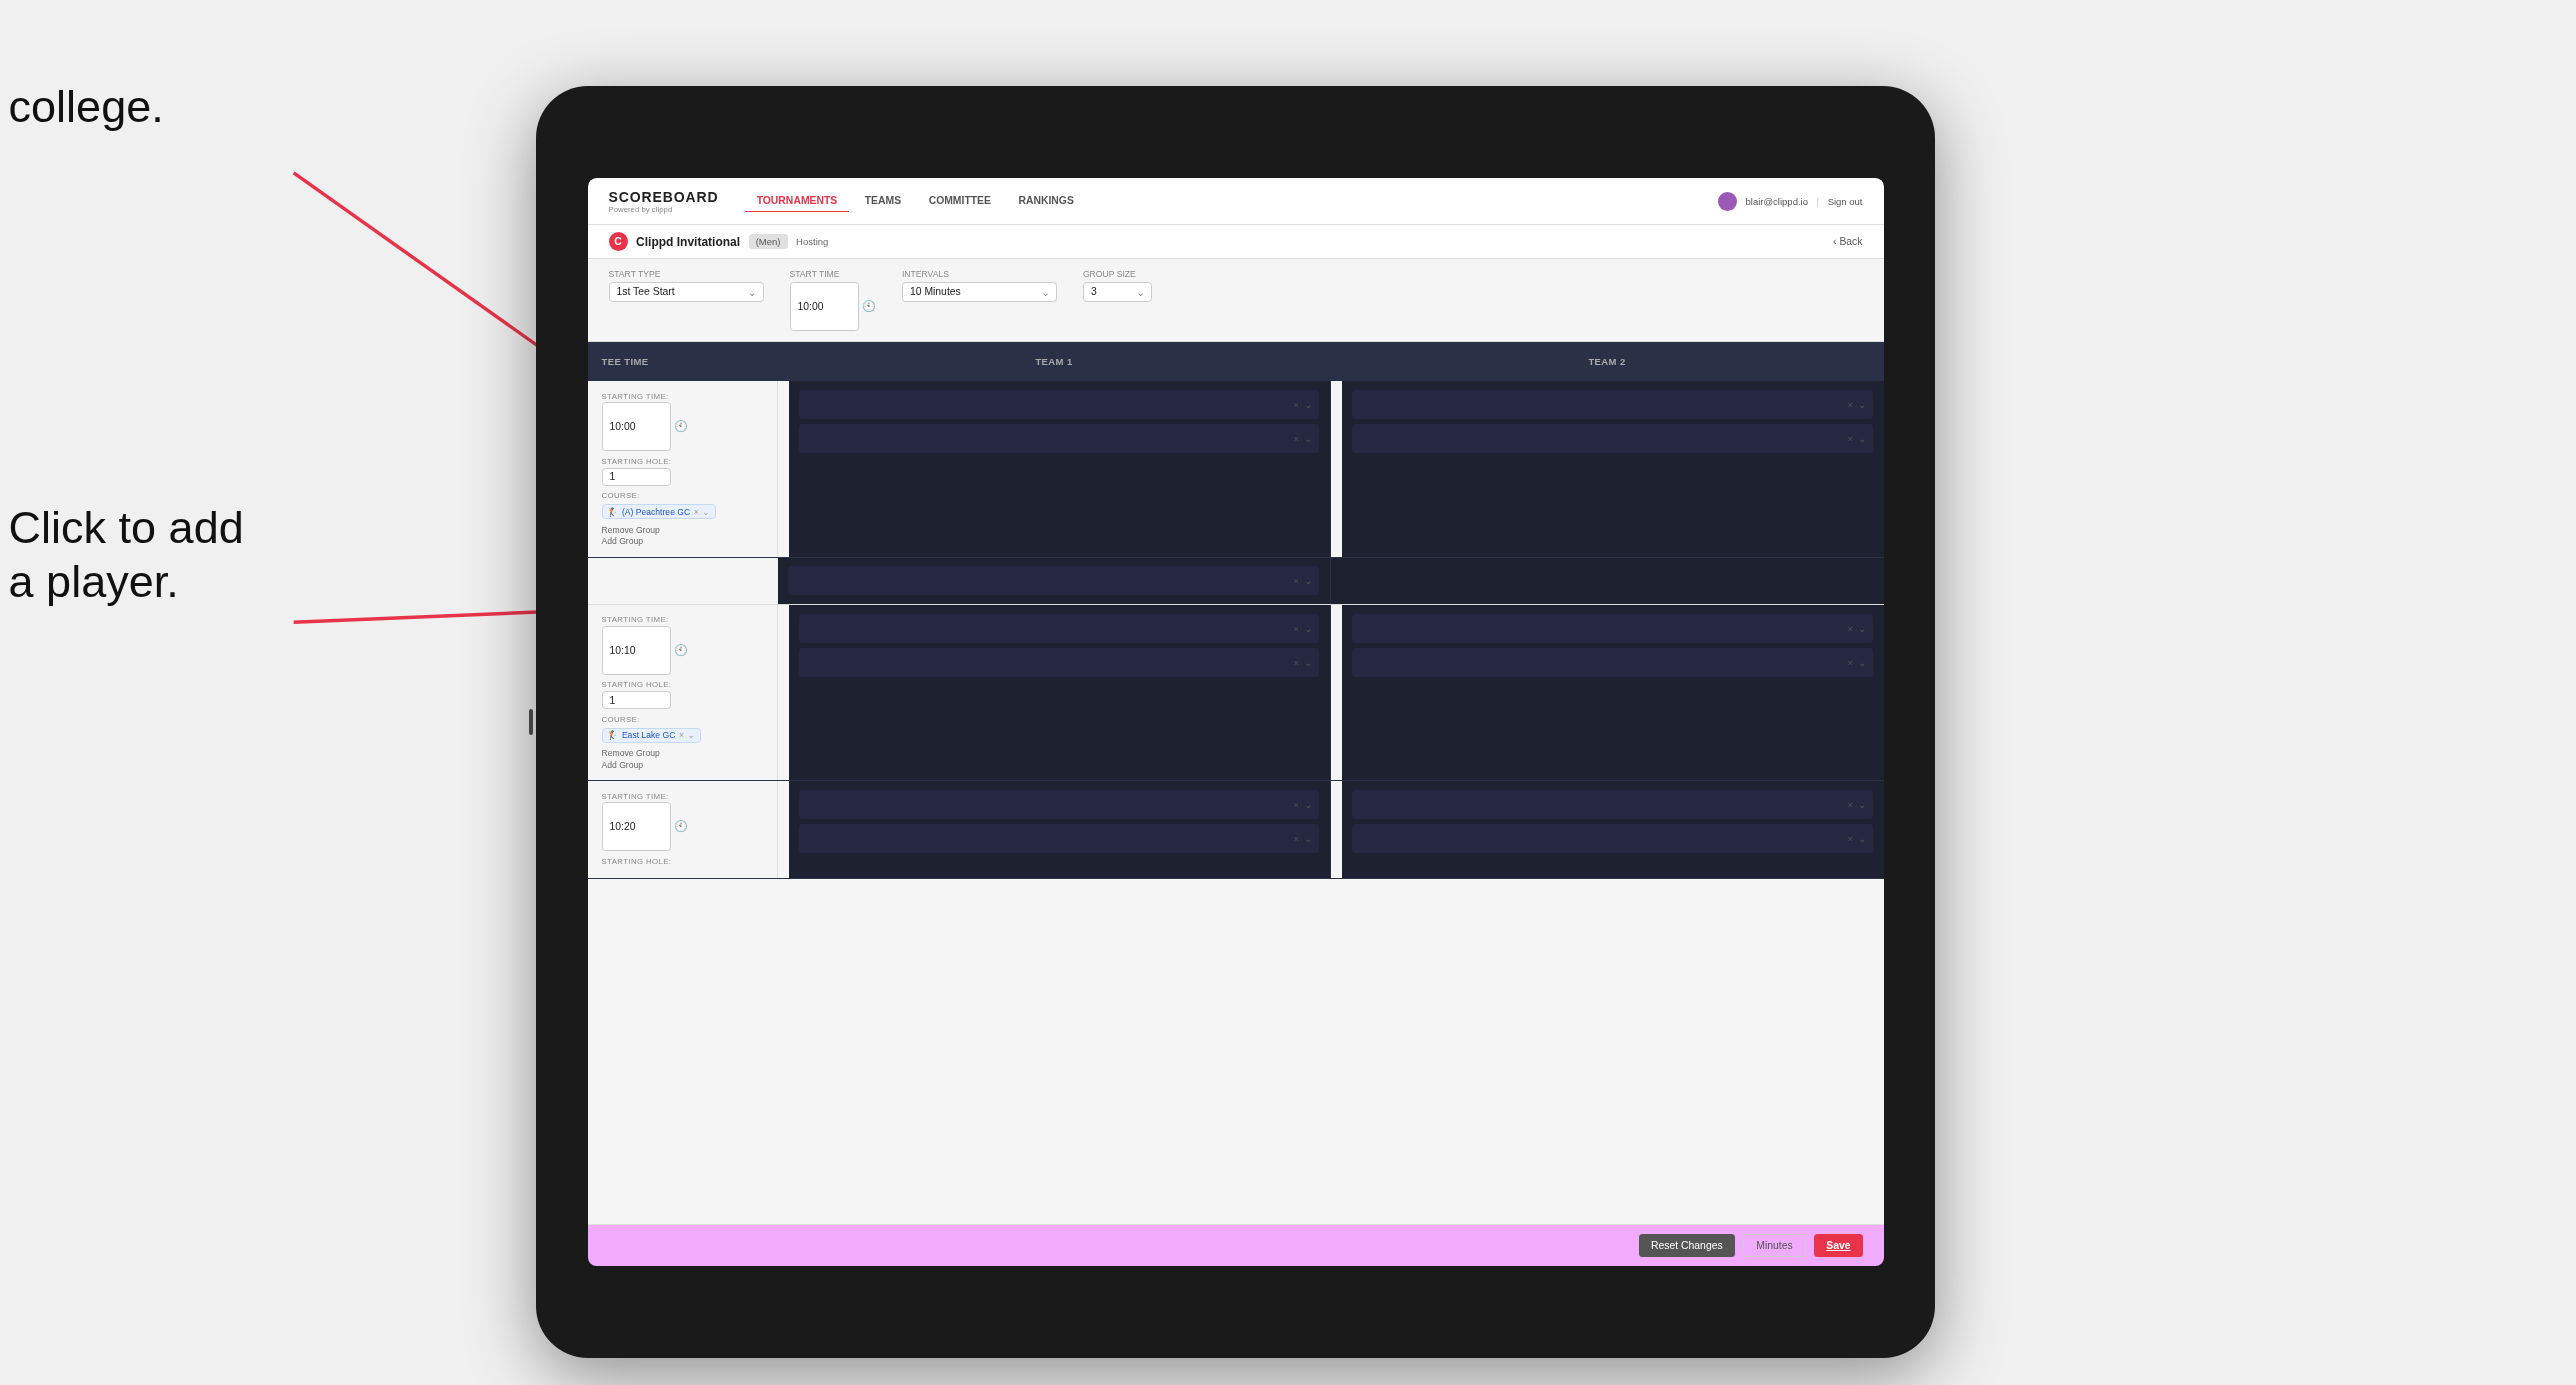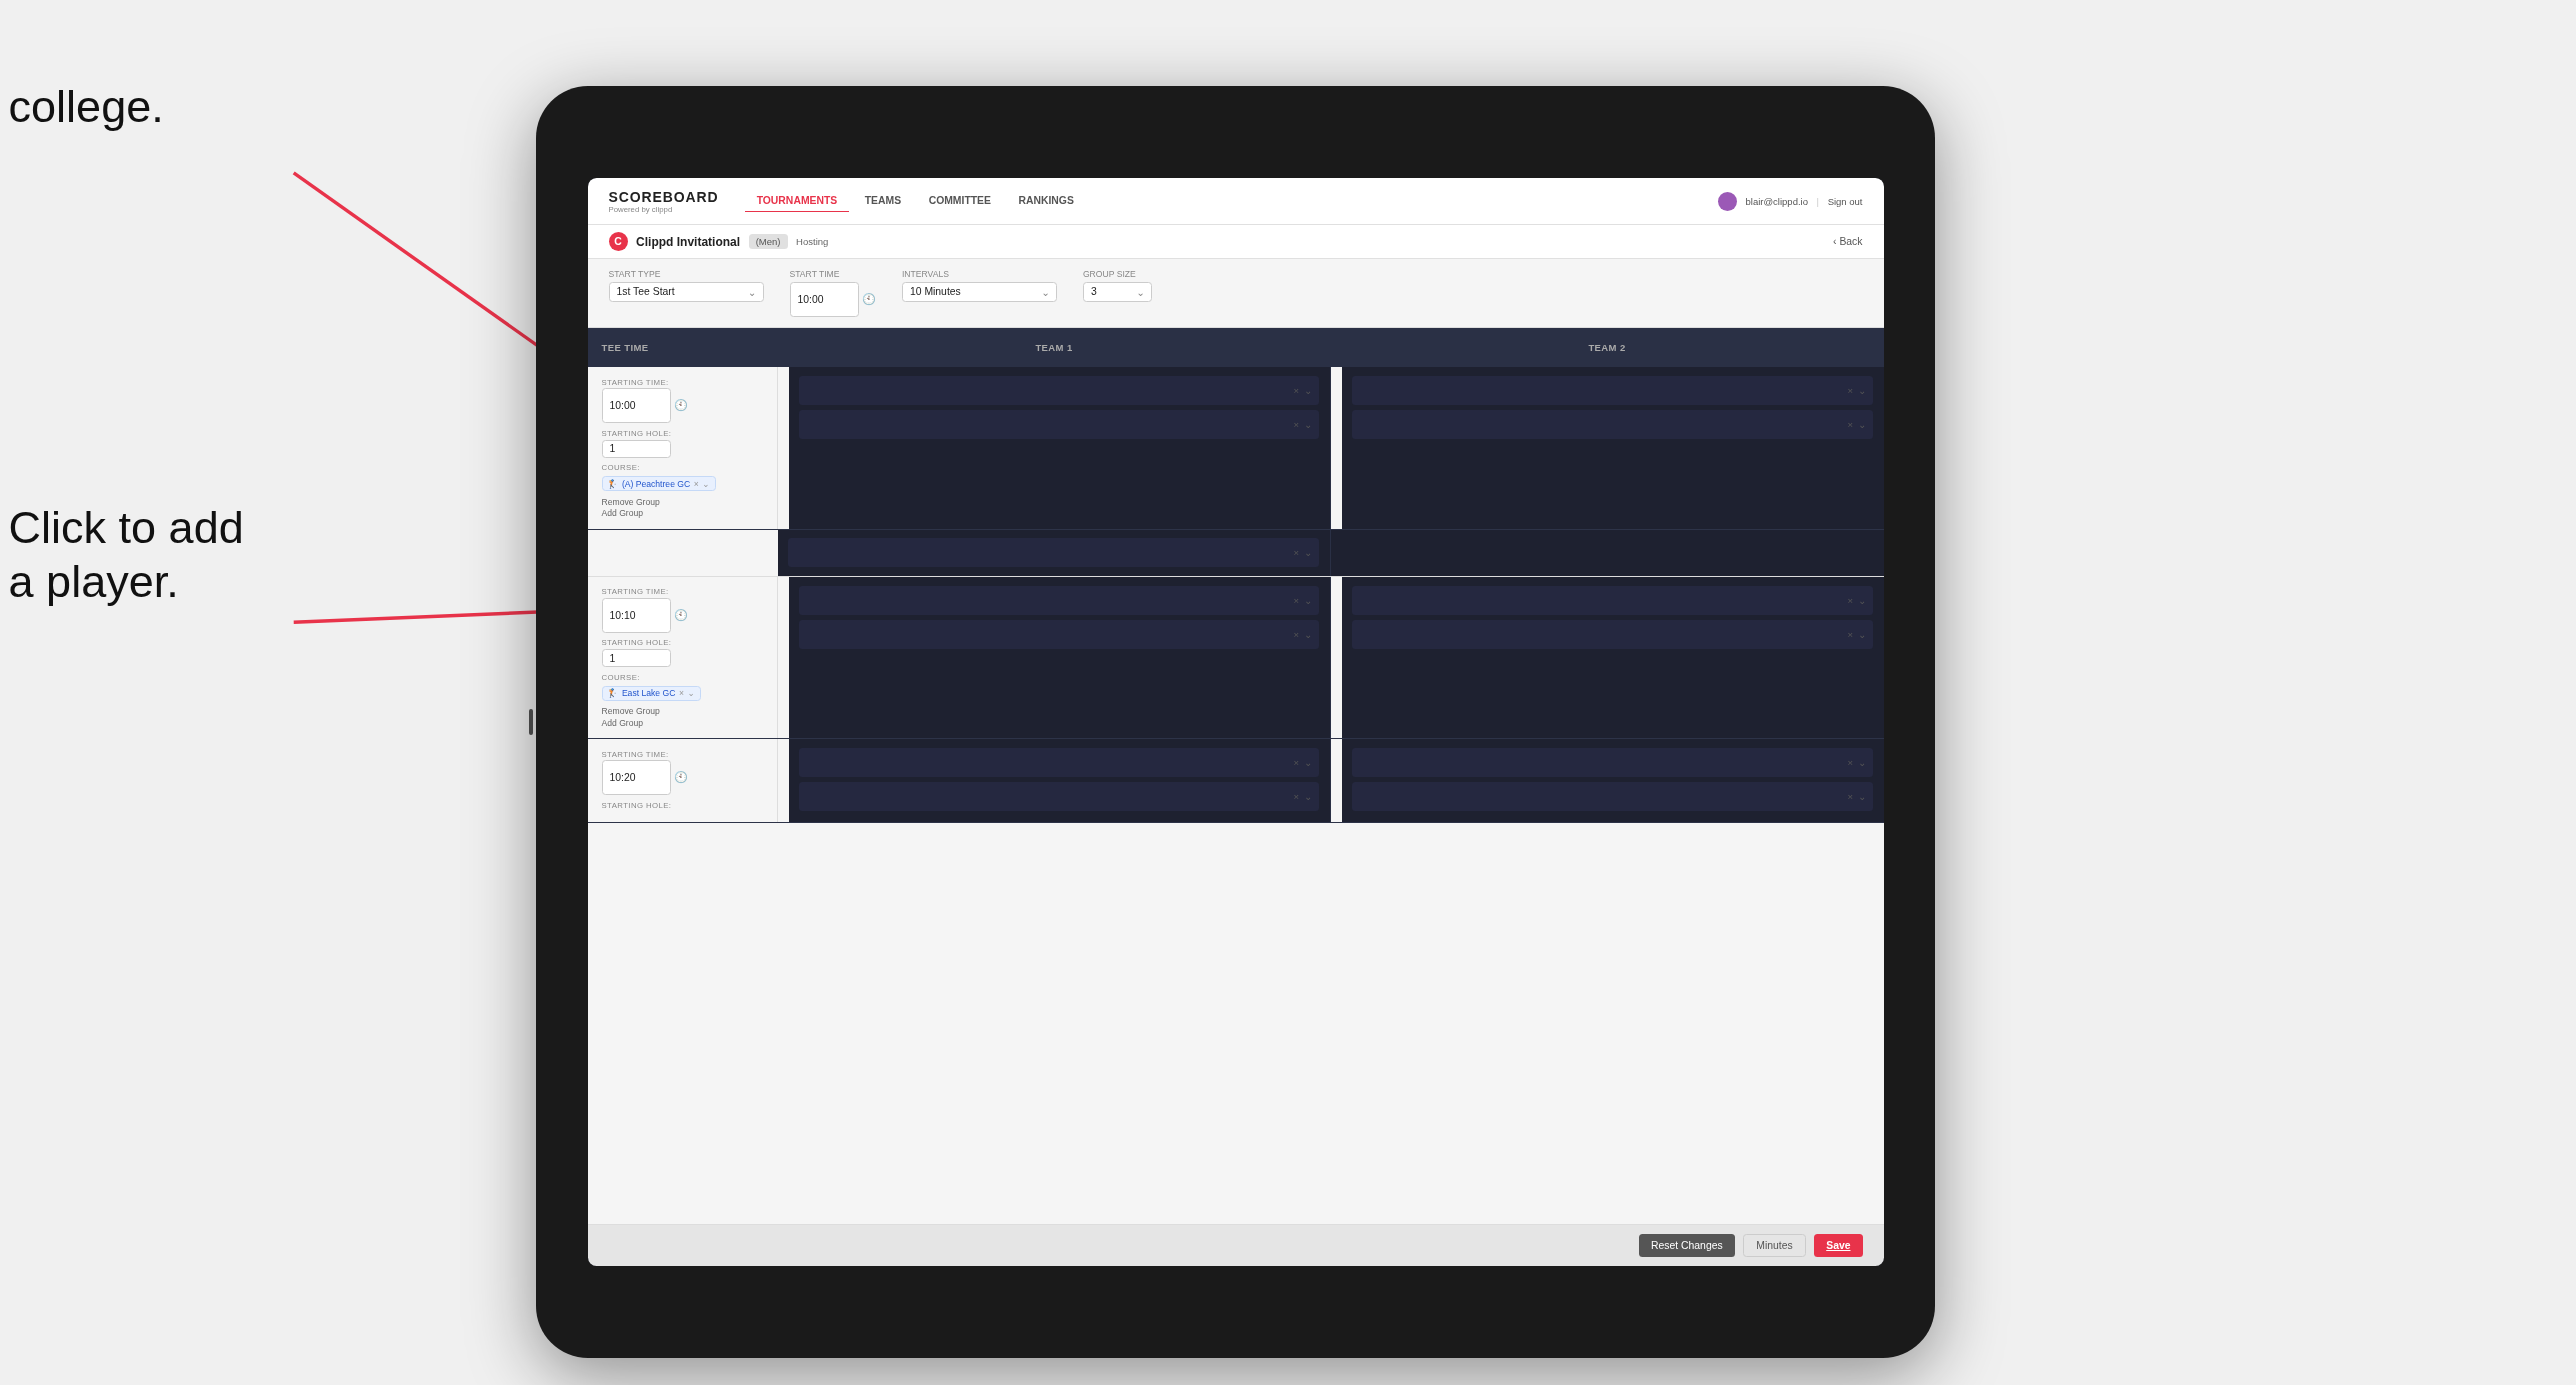--- a/index.html
+++ b/index.html
@@ -246,21 +246,21 @@
     .left-input-row {
       display: flex;
       align-items: center;
       gap: 3.5px;
       margin-bottom: 5.2px;
     }
     .time-input {
       background: #fff;
       border: 0.9px solid #ccc;
       border-radius: 3.5px;
-      padding: 11px 7px;
+      padding: 18px 7px;
       font-size: 10.4px;
       color: #222;
       width: 69px;
     }
     .time-icon {
       color: #888;
       font-size: 11.2px;
     }
     .hole-select {
       background: #fff;
@@ -328,21 +328,21 @@
       font-size: 9.5px;
       cursor: pointer;
     }
     .slot-chevron {
       color: #555;
       font-size: 9.5px;
     }
 
     
     .bottom-bar {
-      background: #e5e5e5;
+      background: #f0abfc;
       border-top: 0.9px solid #ddd;
       padding: 8.6px 21px;
       display: flex;
       justify-content: flex-end;
       gap: 8.6px;
       flex-shrink: 0;
     }
     .btn-reset {
       background: #555;
       color: #fff;

